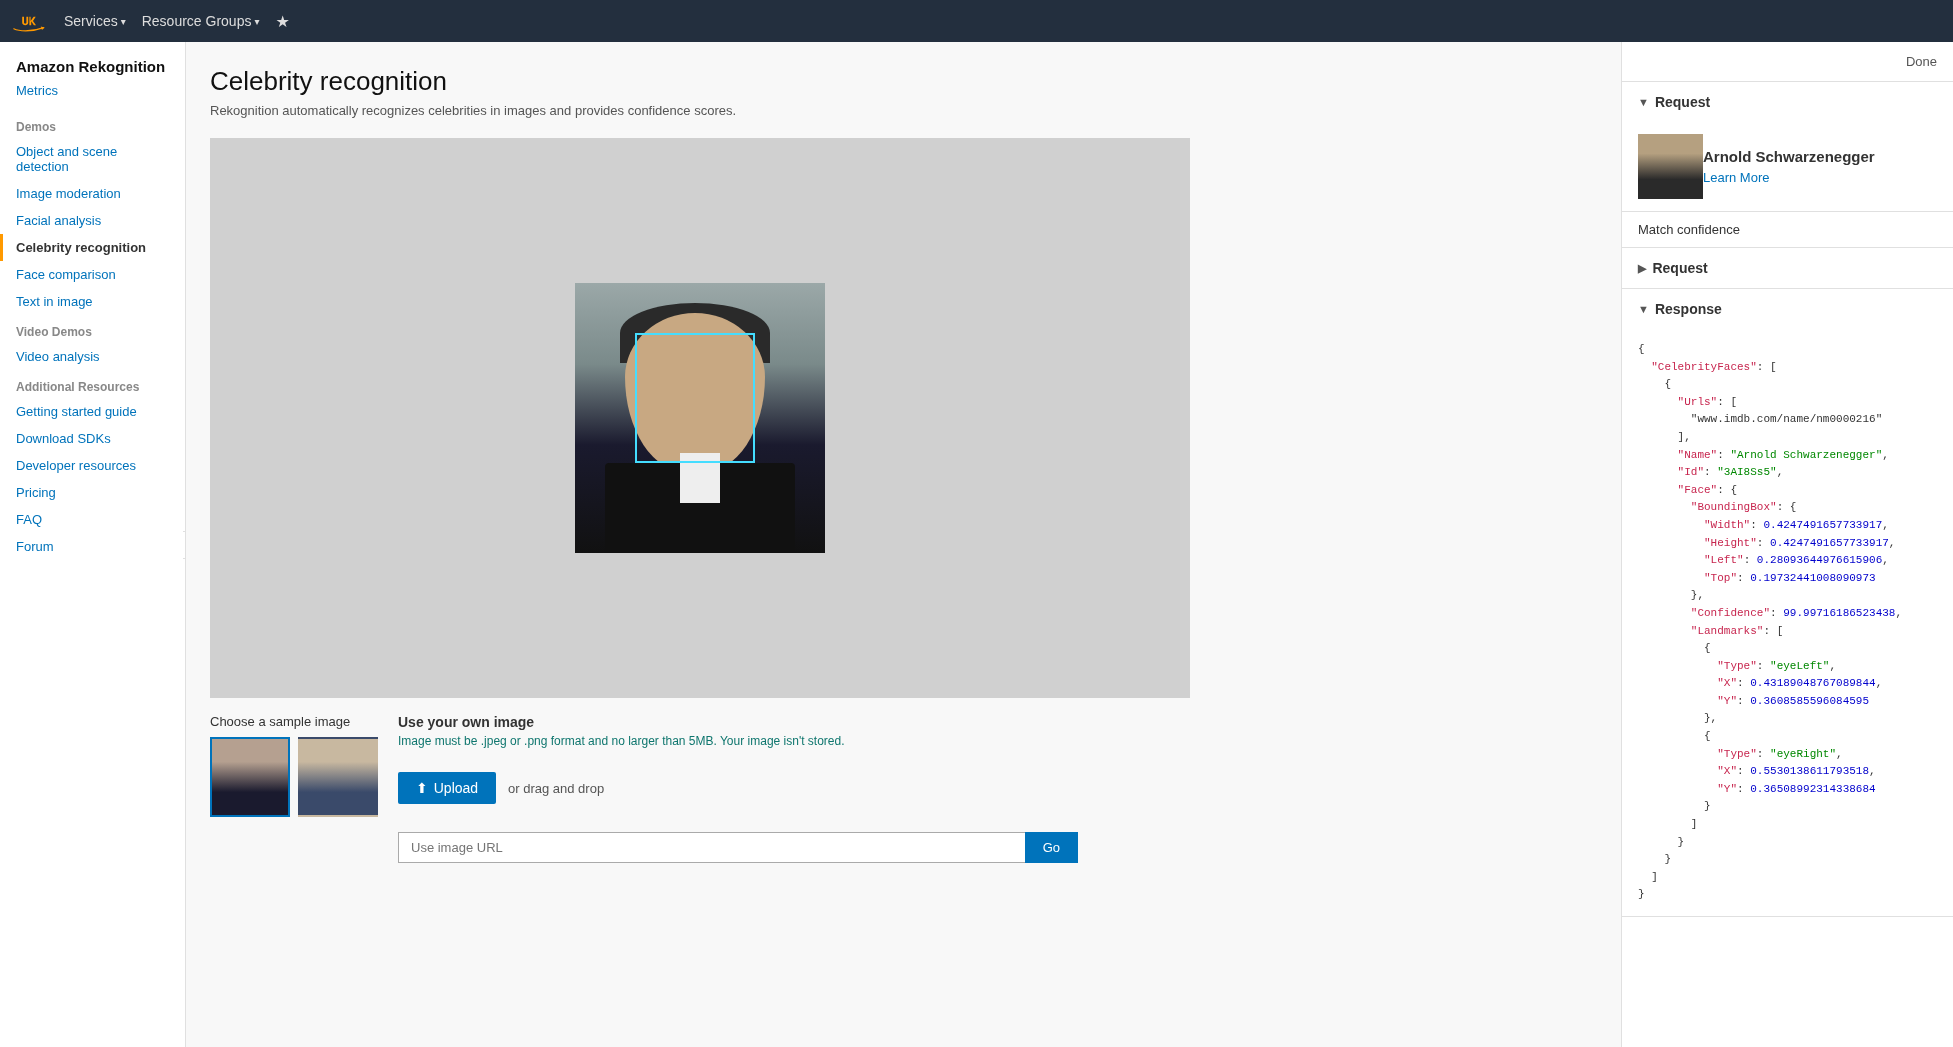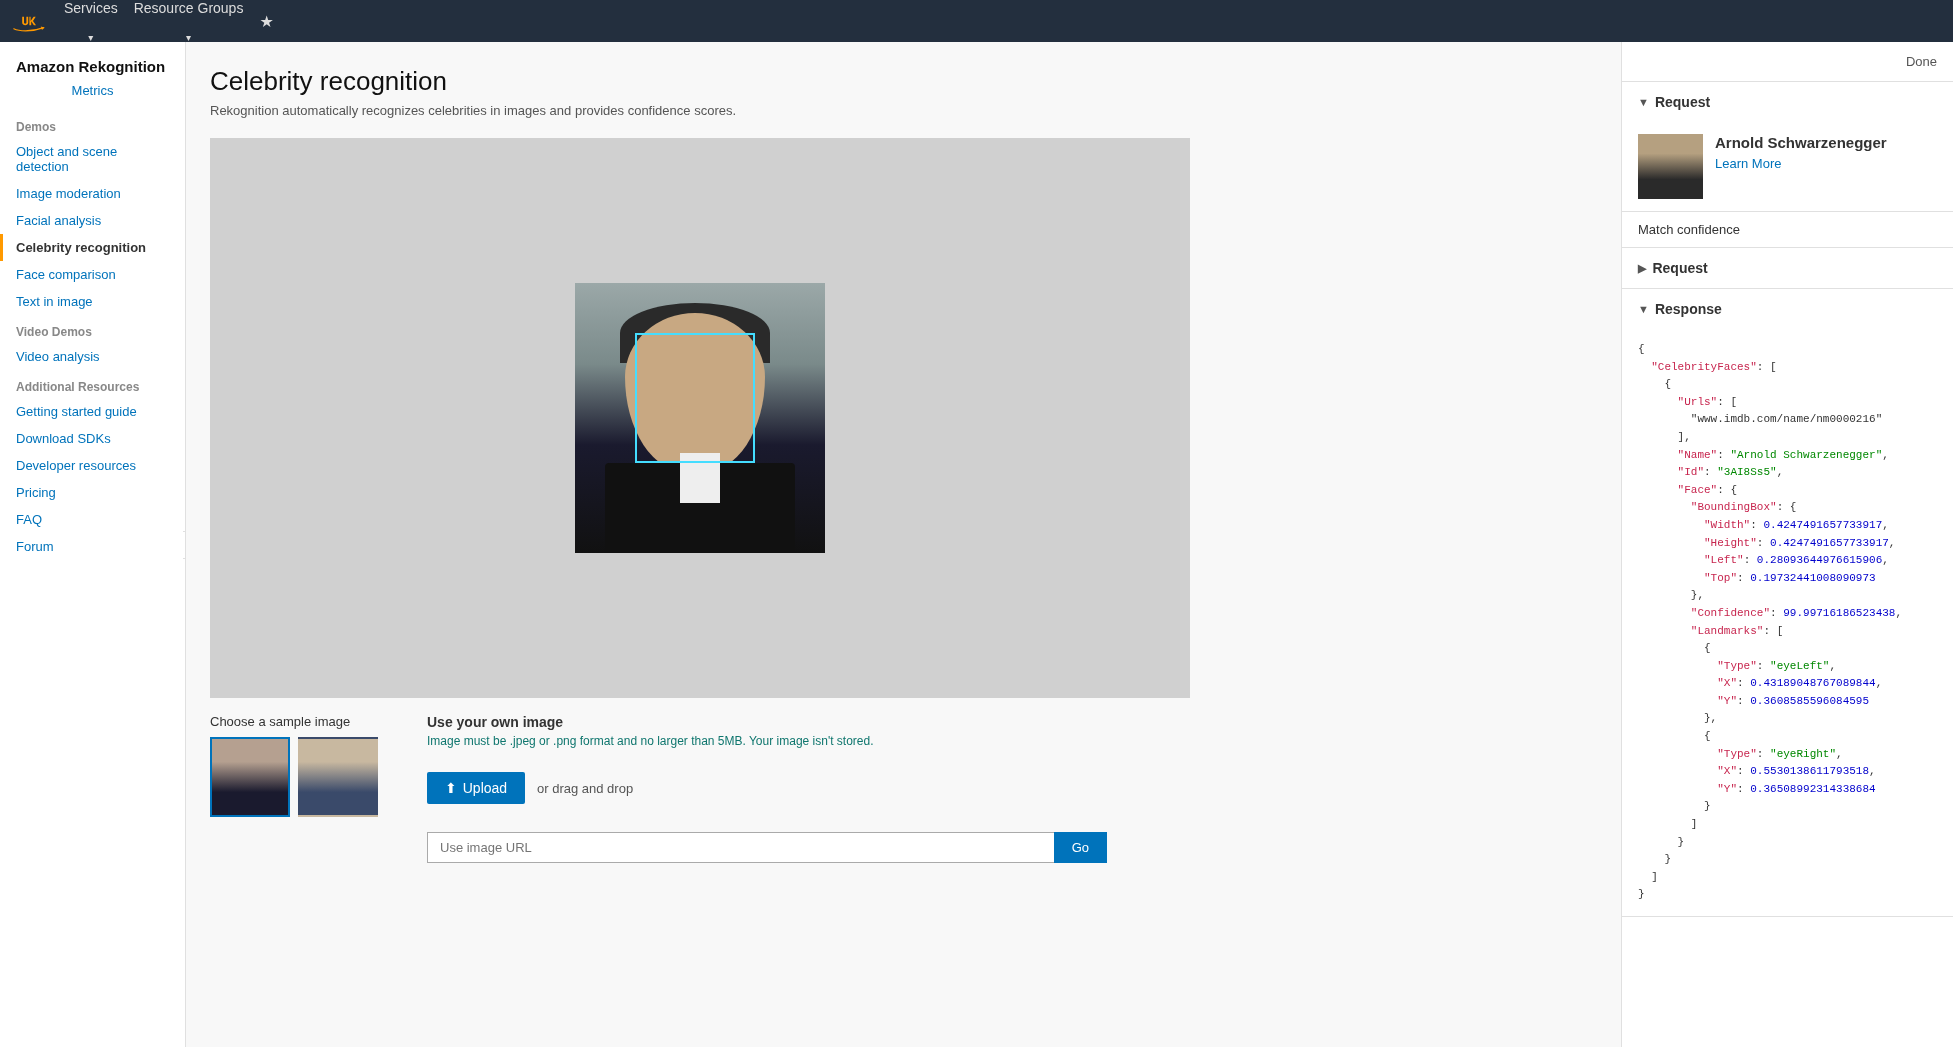--- a/index.html
+++ b/index.html
@@ -19,23 +19,22 @@
     }
     .aws-logo {
       display: flex; align-items: center; gap: 4px;
     }
     .aws-logo-icon {
       width: 36px; height: 24px;
     }
     .nav-item {
       color: #ddd;
       font-size: 14px;
-      display: flex; align-items: center; gap: 16px;
-      cursor: pointer;
-      flex-direction: column;
+      display: flex; align-items: center; gap: 3px;
+      cursor: pointer;
     }
     .nav-chevron { font-size: 10px; }
     .nav-star { color: #ddd; font-size: 16px; cursor: pointer; }
 
     
     .layout {
       display: flex;
       margin-top: 42px;
       min-height: calc(100vh - 42px);
     }
@@ -69,21 +68,20 @@
       font-size: 15px;
       font-weight: 700;
       padding: 0 16px 4px;
       color: #111;
     }
     .sidebar-metrics {
       padding: 4px 16px 12px;
       color: #0073bb;
       cursor: pointer;
       font-size: 13px;
-      text-align: center;
     }
     .sidebar-section-label {
       padding: 10px 16px 4px;
       font-size: 12px;
       color: #888;
       font-weight: 600;
       text-transform: none;
     }
     .sidebar-item {
       padding: 6px 16px;
@@ -187,21 +185,21 @@
       bottom: 50px;
       left: 105px;
       width: 40px;
       height: 50px;
       background: #eee;
     }
 
     
     .bottom-controls {
       display: flex;
-      gap: 49px;
+      gap: 20px;
       max-width: 980px;
       margin-top: 8px;
     }
     .sample-images-section {
       flex: 0 0 auto;
     }
     .sample-images-label {
       font-size: 13px;
       color: #333;
       margin-bottom: 8px;
@@ -306,22 +304,22 @@
       cursor: pointer;
       font-size: 14px;
       font-weight: 600;
       color: #333;
     }
     .chevron { font-size: 11px; color: #555; }
 
     .result-card {
       padding: 12px 16px;
       display: flex;
-      gap: 12px;
-      align-items: flex-start;
+      gap: 0;
+      align-items: center;
     }
     .result-thumb {
       width: 65px;
       height: 65px;
       background: linear-gradient(180deg, #b5a080 30%, #2a2a2a 70%);
       flex-shrink: 0;
     }
     .result-info { flex: 1; }
     .result-name {
       font-size: 15px;

